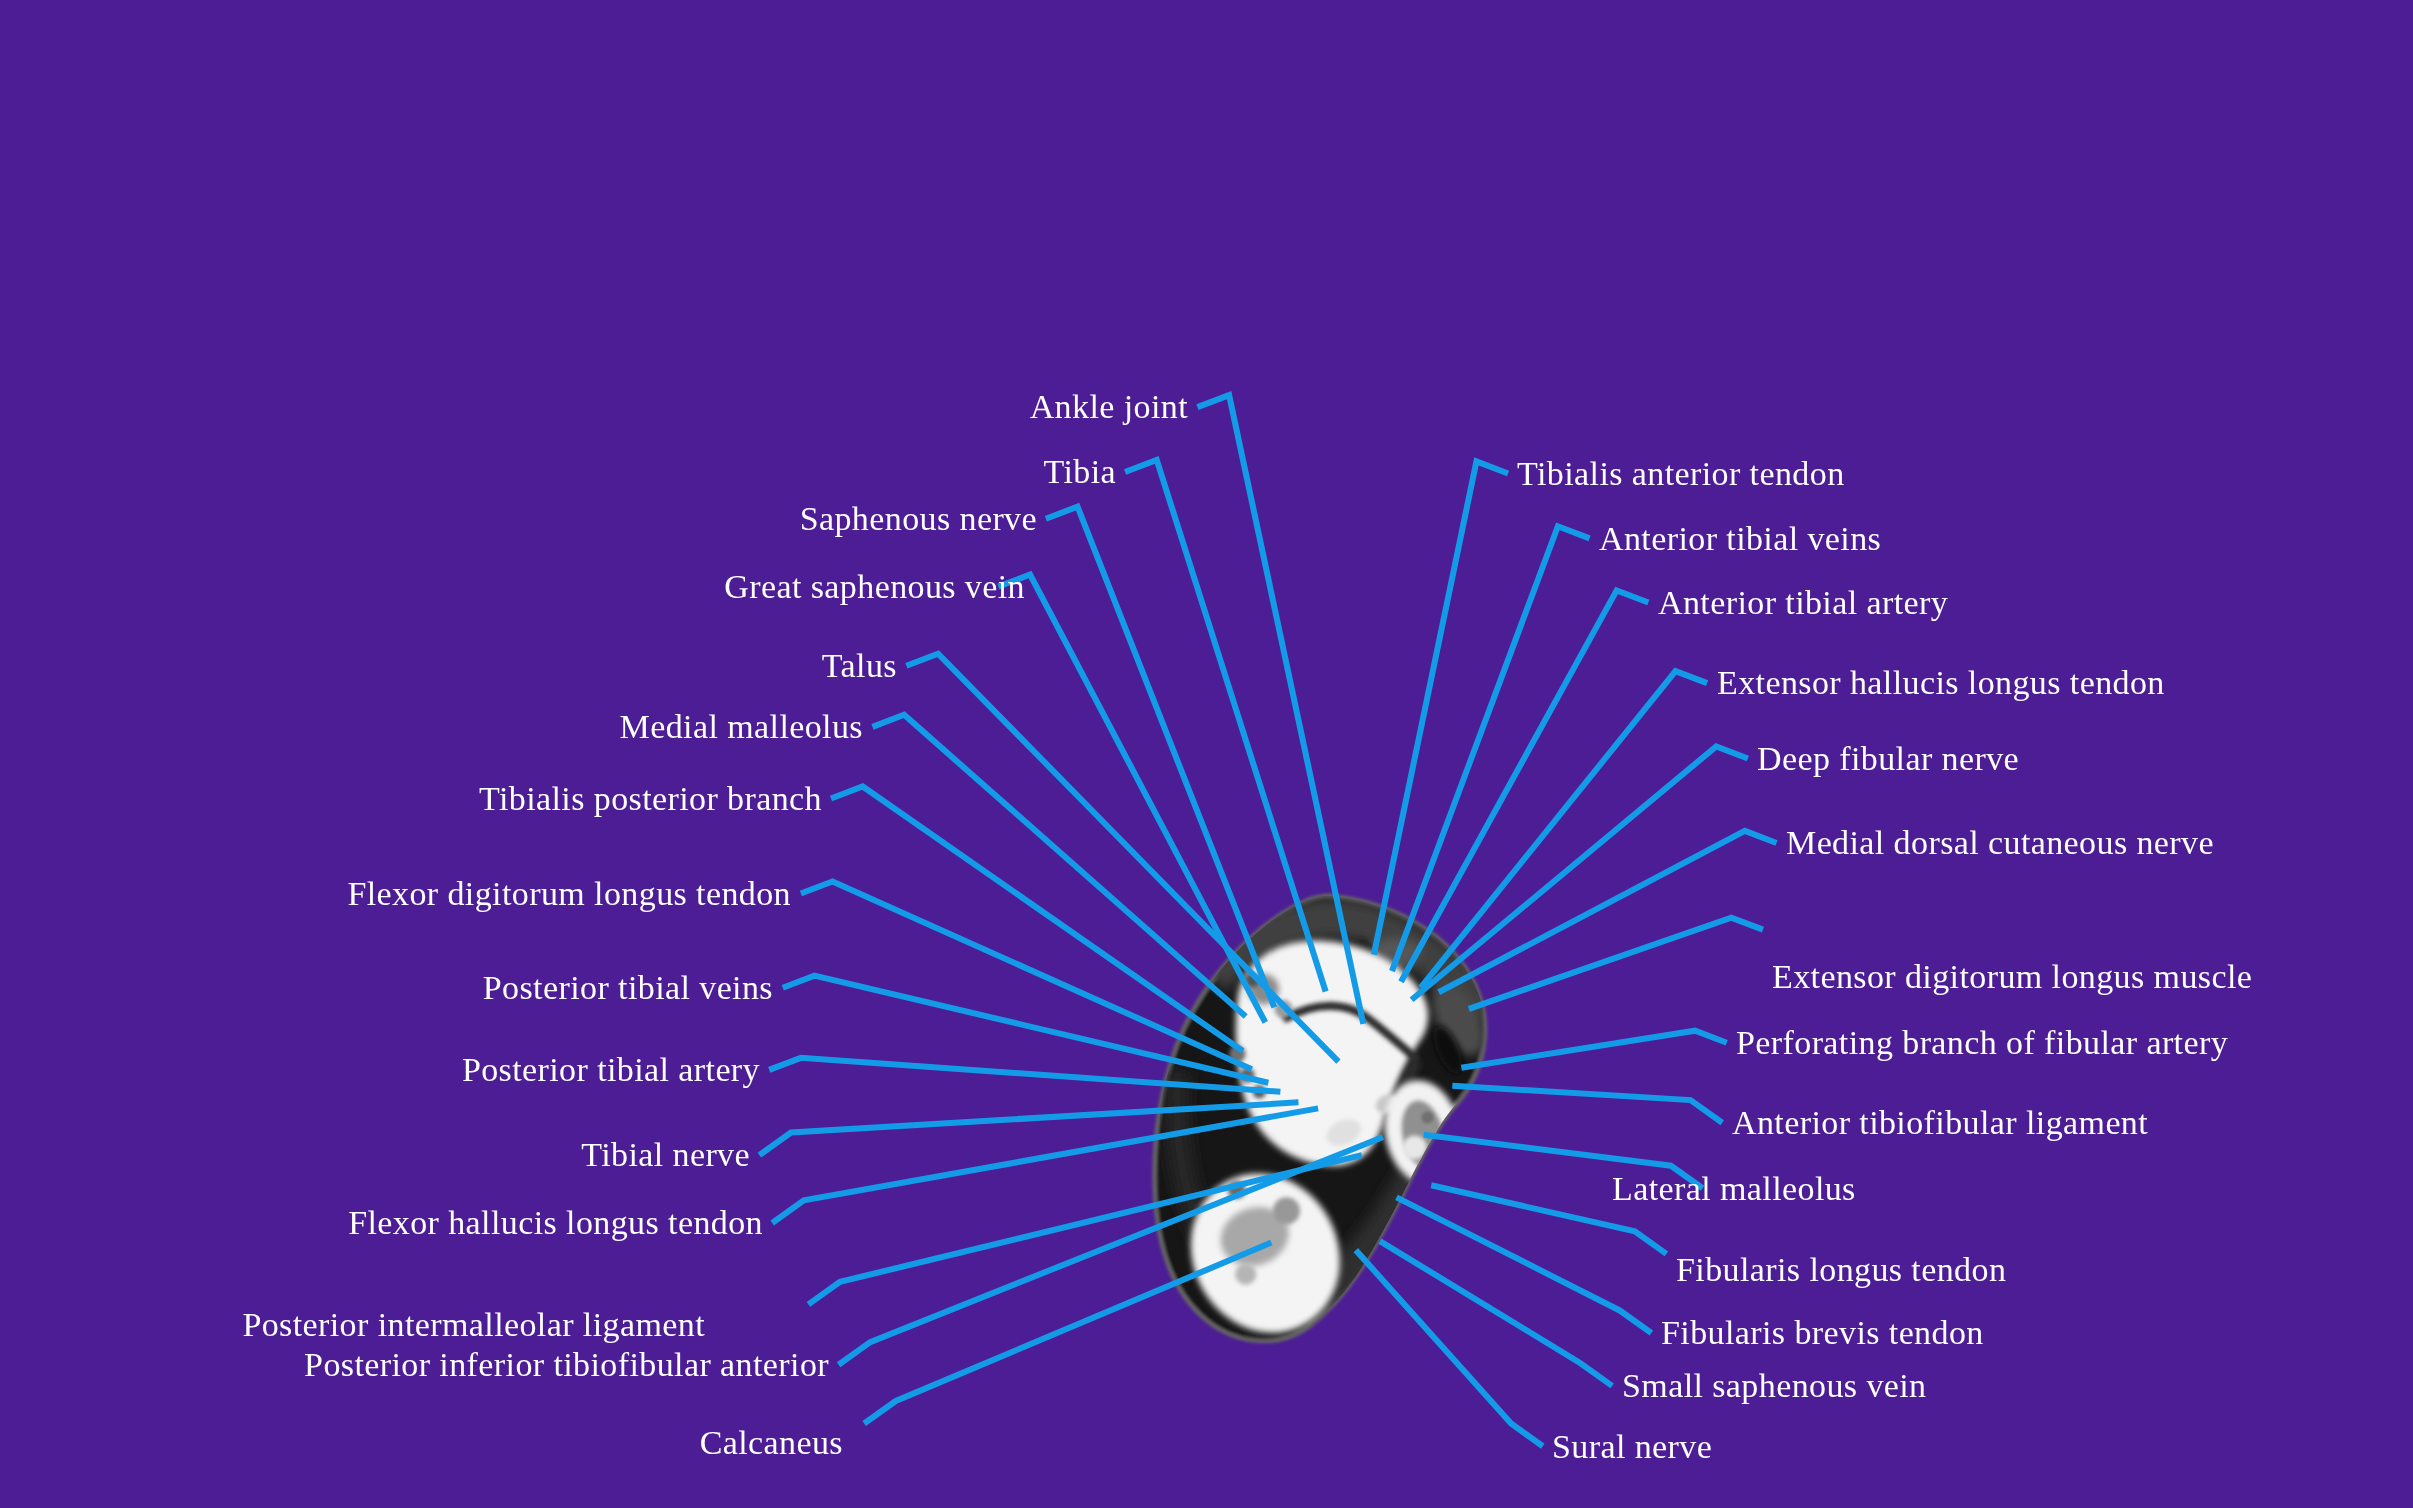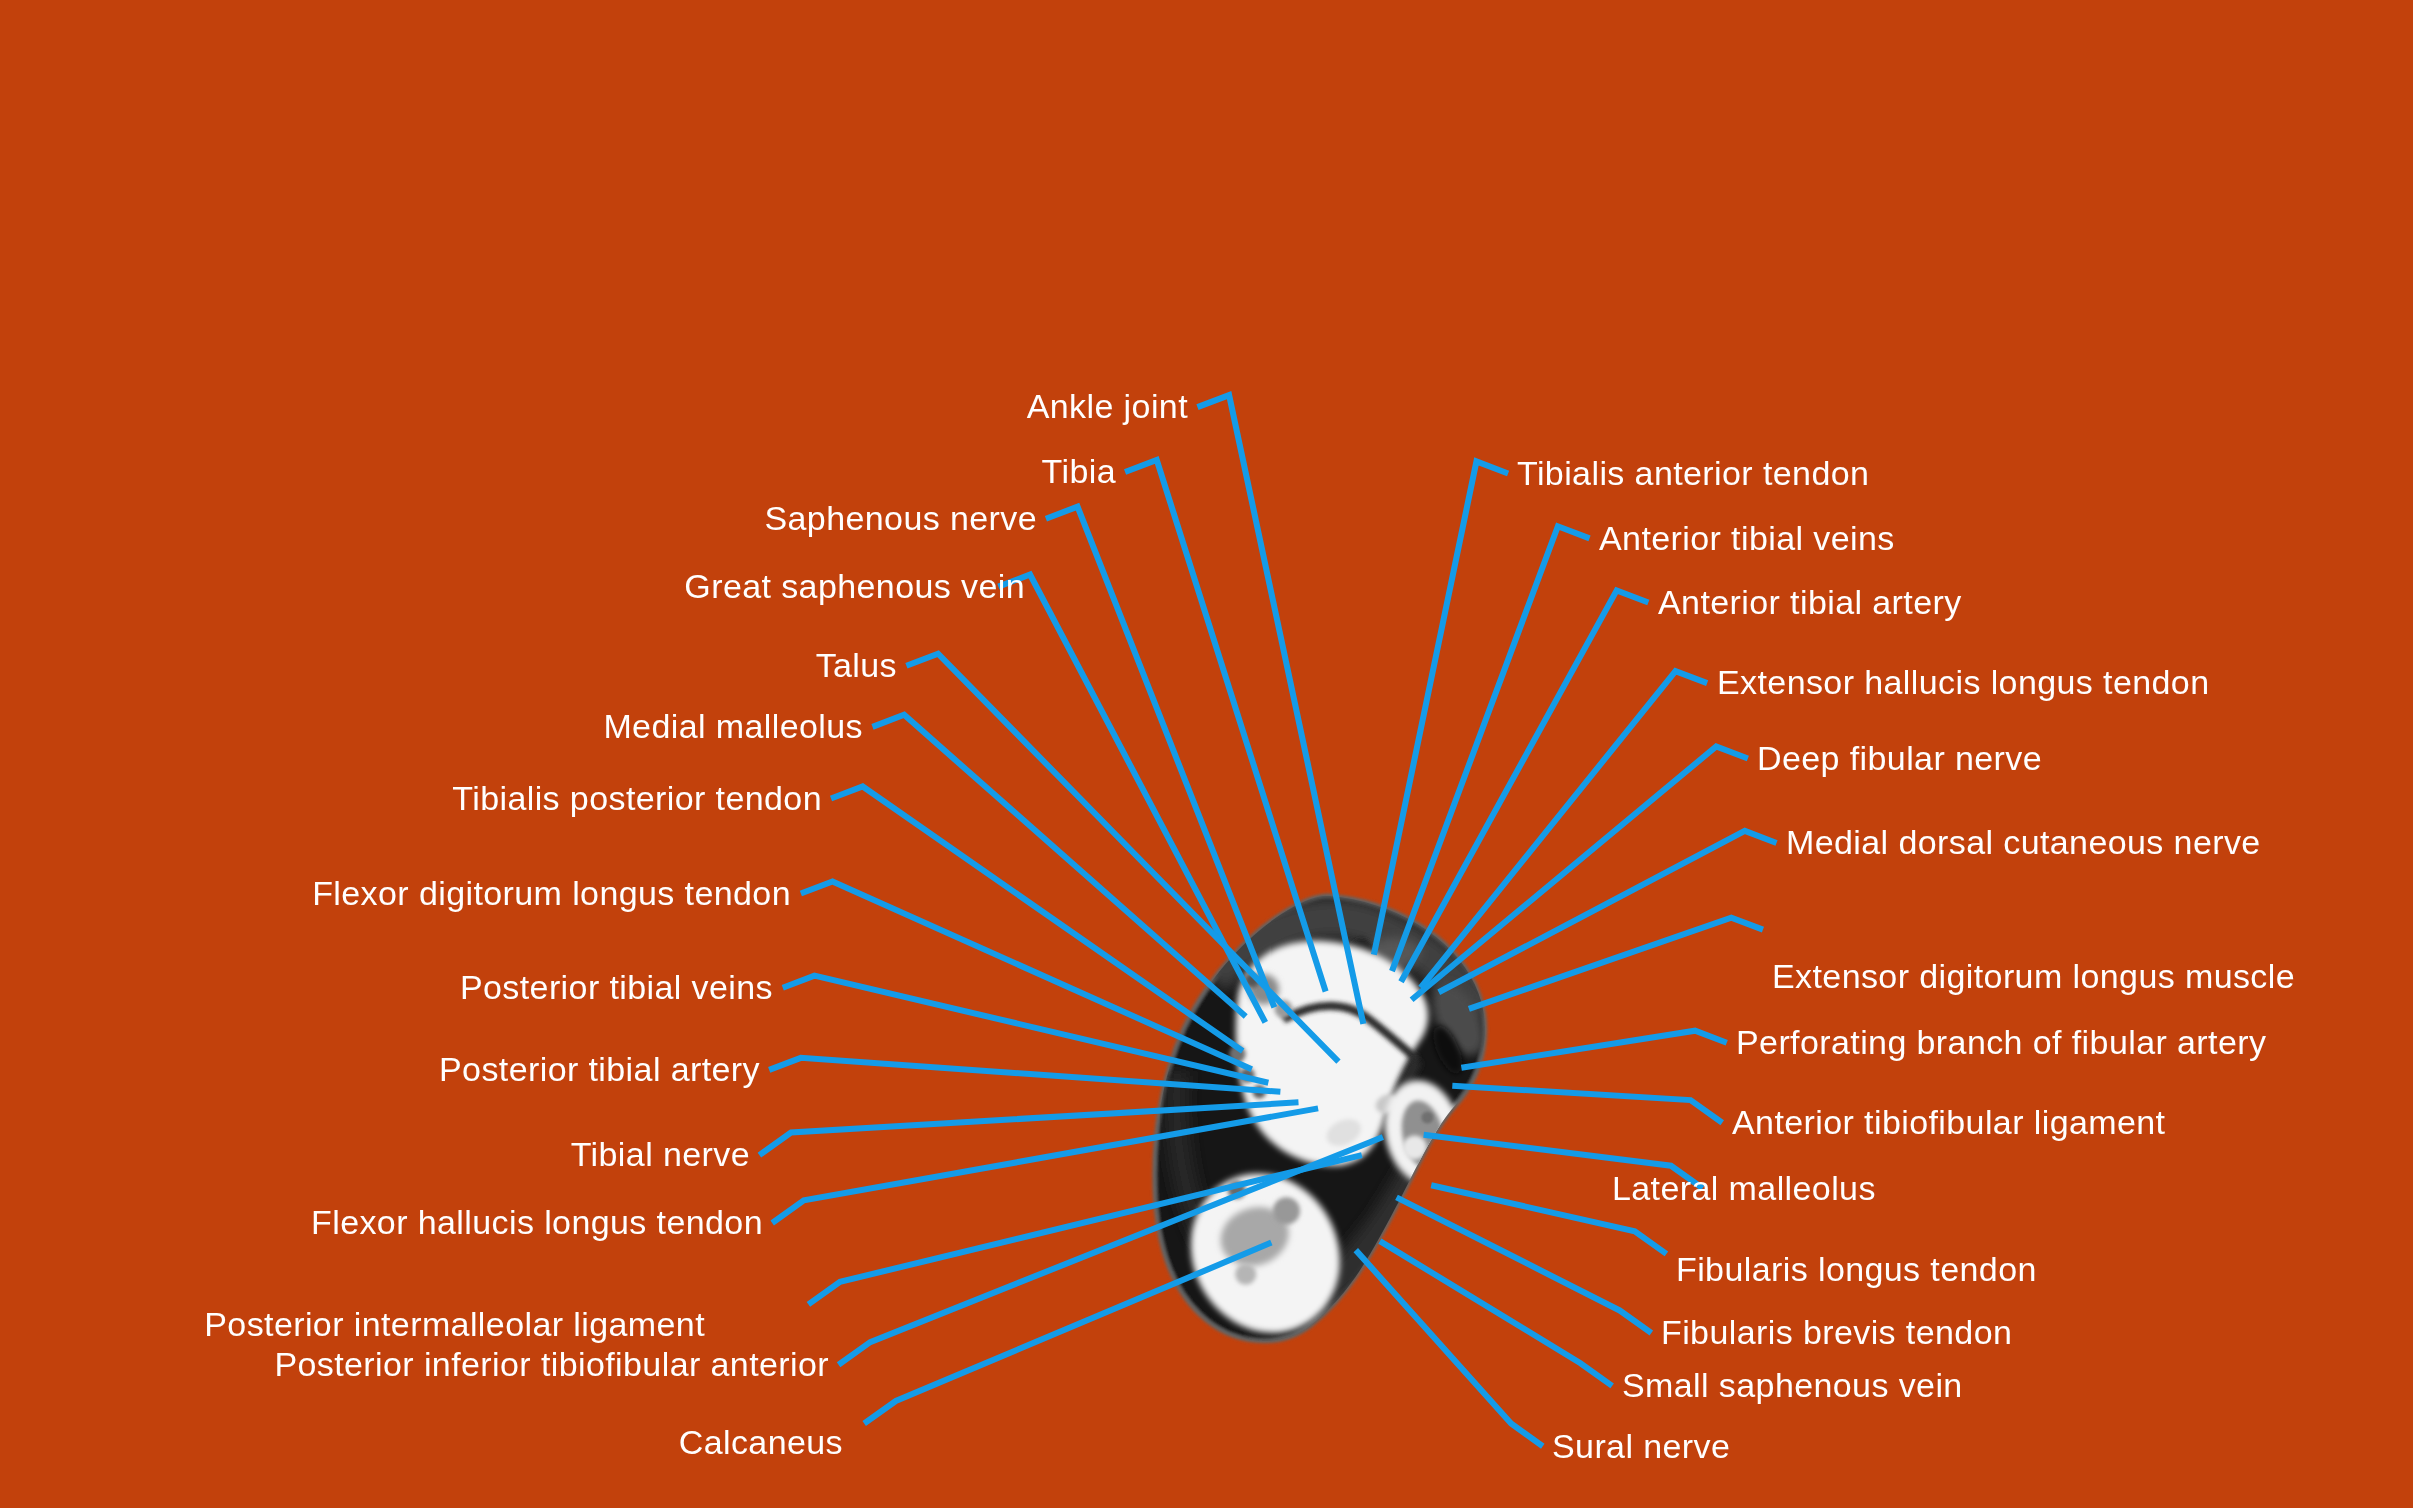--- a/index.html
+++ b/index.html
@@ -21,21 +21,21 @@
     white-space:nowrap;
     transform:translateY(-50%);
     letter-spacing:0.4px;
   }
   .label.left{text-align:right;}
   .label.right{text-align:center;}
 </style>
 </head>
 <body>
 
-<div id="stage" style="background: #c2410c;">
+<div id="stage" style="background: #4c1d95; font-family: Liberation Serif, serif;">
 
   <svg id="scene" viewBox="0 0 3200 2000">
     <defs>
       <filter id="b2" x="-50%" y="-50%" width="200%" height="200%">
           <feGaussianBlur stdDeviation="2"></feGaussianBlur>
         </filter>
       <filter id="b3" x="-50%" y="-50%" width="200%" height="200%">
           <feGaussianBlur stdDeviation="3"></feGaussianBlur>
         </filter>
       <filter id="b4" x="-50%" y="-50%" width="200%" height="200%">
@@ -141,21 +141,21 @@
       </g>
   </svg>
 
   <div id="labels">
       <div class="label left" style="right: 1225px; top: 407px; color: rgb(255, 255, 255);">Ankle joint</div>
       <div class="label left" style="right: 1297px; top: 472px; color: rgb(255, 255, 255);">Tibia</div>
       <div class="label left" style="right: 1376px; top: 519px; color: rgb(255, 255, 255);">Saphenous nerve</div>
       <div class="label left" style="right: 1388px; top: 587px; color: rgb(255, 255, 255); margin-left: 23px;">Great saphenous vein</div>
       <div class="label left" style="right: 1516px; top: 666px; color: rgb(255, 255, 255);">Talus</div>
       <div class="label left" style="right: 1550px; top: 727px; color: rgb(255, 255, 255);">Medial malleolus</div>
-      <div class="label left" style="right: 1591px; top: 799px; color: rgb(255, 255, 255);">Tibialis posterior tendon</div>
+      <div class="label left" style="right: 1591px; top: 799px; color: rgb(255, 255, 255);">Tibialis posterior branch</div>
       <div class="label left" style="right: 1622px; top: 894px; color: rgb(255, 255, 255);">Flexor digitorum longus tendon</div>
       <div class="label left" style="right: 1640px; top: 988px; color: rgb(255, 255, 255);">Posterior tibial veins</div>
       <div class="label left" style="right: 1653px; top: 1070px; color: rgb(255, 255, 255);">Posterior tibial artery</div>
       <div class="label left" style="right: 1663px; top: 1155px; color: rgb(255, 255, 255);">Tibial nerve</div>
       <div class="label left" style="right: 1650px; top: 1223px; color: rgb(255, 255, 255);">Flexor hallucis longus tendon</div>
       <div class="label left" style="right: 1708px; top: 1305px; color: rgb(255, 255, 255); margin-top: 20px;">Posterior intermalleolar ligament</div>
       <div class="label left" style="right: 1584px; top: 1365px; color: rgb(255, 255, 255);">Posterior inferior tibiofibular anterior</div>
       <div class="label left" style="right: 1570px; top: 1424px; color: rgb(255, 255, 255); margin-top: 19px;">Calcaneus</div>
       <div class="label right" style="left: 1517px; top: 474px; color: rgb(255, 255, 255);">Tibialis anterior tendon</div>
       <div class="label right" style="left: 1599px; top: 539px; color: rgb(255, 255, 255);">Anterior tibial veins</div>

